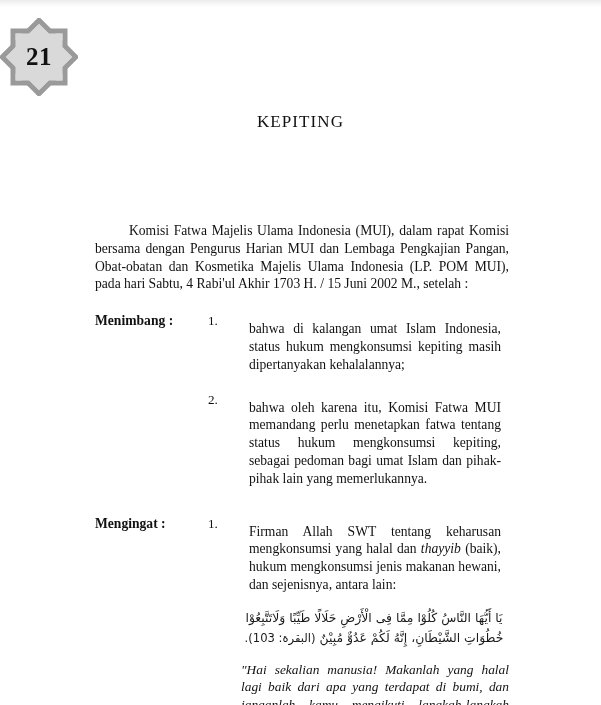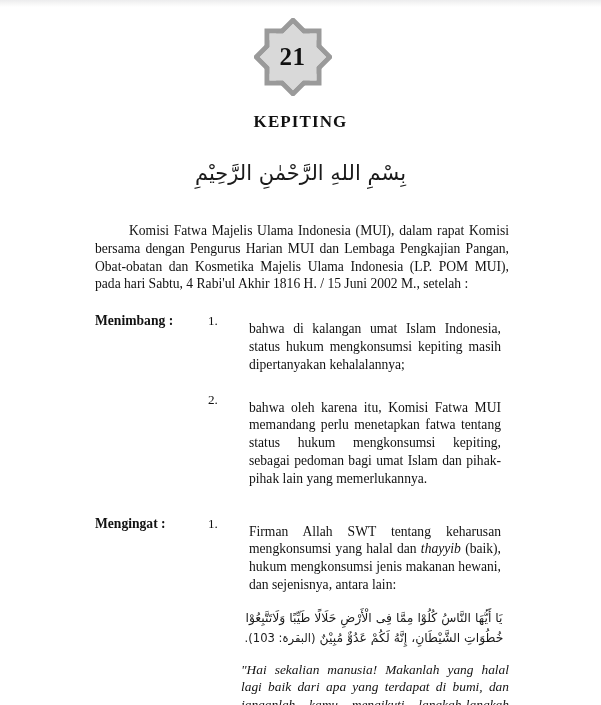--- a/index.html
+++ b/index.html
@@ -28,21 +28,21 @@
     height: 7px;
     background: linear-gradient(to bottom, #ececed 0%, #f7f7f7 55%, #ffffff 100%);
   }
 
   
   .badge-wrap {
     position: absolute;
     top: 18px;
     left: 0; right: 16px;
     display: flex;
-    justify-content: center;
+    justify-content: flex-start;
   }
   .badge {
     position: relative;
     width: 78px;
     height: 78px;
   }
   .badge svg { display: block; }
   .badge-number {
     position: absolute;
     top: 0; left: 0;
@@ -60,21 +60,21 @@
     box-sizing: border-box;
   }
 
   
   .chapter-title {
     position: absolute;
     top: 112px;
     left: 0; right: 0;
     text-align: center;
     font-size: 17px;
-    font-weight: 700;
+    font-weight: 400;
     letter-spacing: 1.1px;
     color: #111111;
   }
 
   
   .basmala {
     position: absolute;
     top: 158px;
     left: 0; right: 0;
     text-align: center;
@@ -184,25 +184,24 @@
         <rect x="13" y="13" width="52" height="52" fill="#d9d9d9" stroke="#9a9a9a" stroke-width="5" transform="rotate(45 39 39)"></rect>
         <rect x="15.5" y="15.5" width="47" height="47" fill="#d9d9d9" stroke="none"></rect>
         <rect x="15.5" y="15.5" width="47" height="47" fill="#d9d9d9" stroke="none" transform="rotate(45 39 39)"></rect>
       </svg>
       <div class="badge-number">21</div>
     </div>
   </div>
 
   <div class="chapter-title">KEPITING</div>
 
-  <div class="basmala">بِسْمِ اللهِ الرَّحْمٰنِ الرَّحِيْمِ</div>
 
   <div class="content">
 
-    <p class="opening">Komisi Fatwa Majelis Ulama Indonesia (MUI), dalam rapat Komisi bersama dengan Pengurus Harian MUI dan Lembaga Pengkajian Pangan, Obat-obatan dan Kosmetika Majelis Ulama Indonesia (LP. POM MUI), pada hari Sabtu, 4 Rabi'ul Akhir 1816 H. / 15 Juni 2002 M., setelah :</p>
+    <p class="opening">Komisi Fatwa Majelis Ulama Indonesia (MUI), dalam rapat Komisi bersama dengan Pengurus Harian MUI dan Lembaga Pengkajian Pangan, Obat-obatan dan Kosmetika Majelis Ulama Indonesia (LP. POM MUI), pada hari Sabtu, 4 Rabi'ul Akhir 1703 H. / 15 Juni 2002 M., setelah :</p>
 
     <div class="clause">
       <div class="clause-label">Menimbang :</div>
       <div class="clause-body">
         <div class="numbered-item">
           <div class="item-number">1.</div>
           <p class="item-text">bahwa di kalangan umat Islam Indonesia, status hukum mengkonsumsi kepiting masih dipertanyakan kehalalannya;</p>
         </div>
         <div class="numbered-item">
           <div class="item-number">2.</div>

